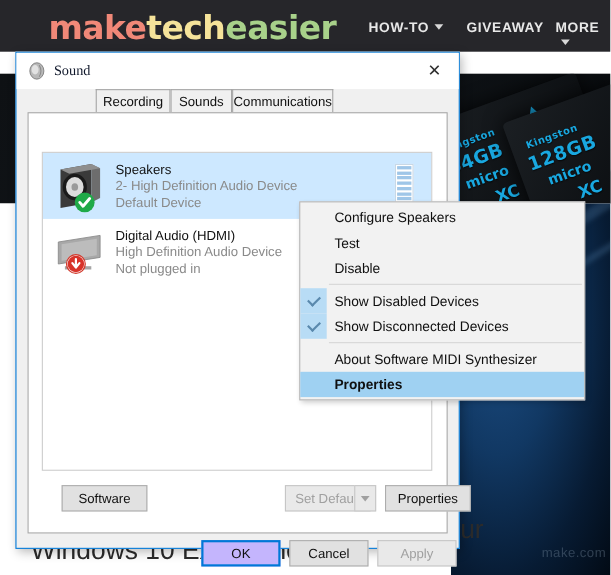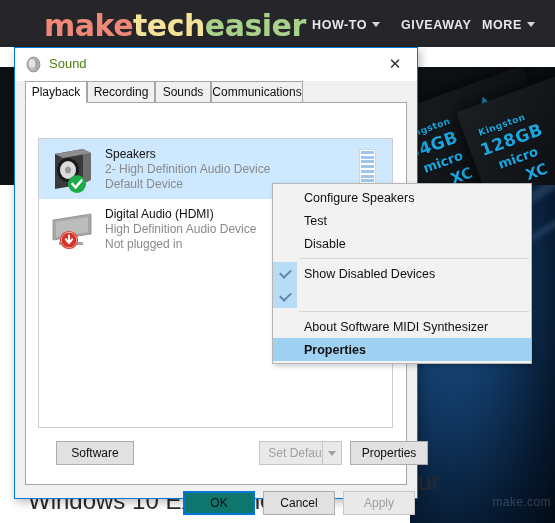--- a/index.html
+++ b/index.html
@@ -15,21 +15,21 @@
     background:#26262a;
   }
   .logo{
     position:absolute;left:44px;top:8px;
     font-size:30px;font-weight:bold;letter-spacing:-0.5px;
     font-family:"DejaVu Sans", sans-serif;
   }
   .logo span{display:inline;}
   .nav{
     position:absolute;top:18px;font-size:12.5px;color:#e8e8e8;
-    font-weight:bold;letter-spacing:0.6px;
+    font-weight:bold;letter-spacing:0.6px;margin-left:23px;
   }
   .nav .caret{
     display:inline-block;width:0;height:0;margin-left:5px;
     border-left:4px solid transparent;border-right:4px solid transparent;
     border-top:5px solid #d8d8d8;vertical-align:2px;
   }
   #nav-howto{left:312px;}
   #nav-giveaway{left:401px;}
   #nav-more{left:482px;}
 
@@ -94,22 +94,22 @@
     border:1px solid #0078d7;
     box-shadow:2px 3px 9px rgba(0,0,0,.28);
   }
   .titlebar{
     position:relative;height:33px;background:#ffffff;
   }
   .title-icon{
     position:absolute;left:10px;top:8px;width:17px;height:17px;
   }
   .title-text{
-    position:absolute;left:34px;top:8px;font-size:13px;color:#4d7c0f;
-    font-family:Liberation Sans, sans-serif;
+    position:absolute;left:34px;top:8px;font-size:13px;color:#0f172a;
+    font-family:Liberation Serif, serif;
   }
   .close-btn{
     position:absolute;right:0;top:0;width:44px;height:32px;
     display:flex;align-items:center;justify-content:center;
     color:#303030;font-size:15px;font-family:"Liberation Sans",sans-serif;
     cursor:pointer;
   }
 
   .tabstrip{
     position:absolute;left:10px;top:33px;width:382px;height:21px;
@@ -170,21 +170,21 @@
     width:0;height:0;border-left:4px solid transparent;
     border-right:4px solid transparent;border-top:5px solid #a0a0a0;
   }
 
   .dlgfooter{position:absolute;left:0;top:437px;width:400px;height:45px;}
   .fbtn{
     position:absolute;top:6px;height:24px;width:72px;font-size:12px;
     background:#e1e1e1;border:1px solid #adadad;box-sizing:border-box;
     display:flex;align-items:center;justify-content:center;color:#101010;
   }
-  #btn-ok{left:168px;border:2px solid #0078d7;background:#0f766e;}
+  #btn-ok{left:168px;border:2px solid #0078d7;background:#c4b5fd;}
   #btn-cancel{left:248px;}
   #btn-apply{left:328px;color:#a0a0a0;background:#e9e9e9;border-color:#c6c6c6;}
 
   
   #ctxmenu{
     position:absolute;left:272px;top:183px;width:258px;
     background:#f2f2f2;border:1px solid #b6b6b6;
     box-shadow:2px 2px 5px rgba(0,0,0,.22);
     padding:2px 0;
   }
@@ -260,23 +260,20 @@
       <svg class="title-icon" viewBox="0 0 16 16">
         <ellipse cx="8" cy="8" rx="6" ry="7" fill="#b9b9b9" stroke="#7e7e7e" stroke-width="0.8"></ellipse>
         <ellipse cx="6.5" cy="7" rx="3" ry="4" fill="#e2e2e2"></ellipse>
         <path d="M10 3 q3 5 0 10" stroke="#8c8c8c" fill="none" stroke-width="0.9"></path>
       </svg>
       <div class="title-text">Sound</div>
       <div class="close-btn">✕</div>
     </div>
 
     <div class="tabstrip">
-      <div class="tab active" style="left:0;width:62px;">
-        <span>Playback</span>
-      </div>
       <div class="tab" style="left:62px;width:68px;">
         <span>Recording</span>
       </div>
       <div class="tab" style="left:130px;width:56px;">
         <span>Sounds</span>
       </div>
       <div class="tab" style="left:186px;width:92px;">
         <span>Communications</span>
       </div>
     </div>
@@ -373,20 +370,21 @@
     <div class="mi">
       <span class="chk-box">
           <span class="chk"></span>
         </span>
       <span class="mi-label">Show Disabled Devices</span>
     </div>
     <div class="mi">
       <span class="chk-box">
           <span class="chk"></span>
         </span>
+      <span class="mi-label">Show Disconnected Devices</span>
     </div>
 
     <div class="msep"></div>
 
     <div class="mi">
       <span class="mi-label">About Software MIDI Synthesizer</span>
     </div>
     <div class="mi highlight">
       <span class="mi-label">Properties</span>
     </div>

